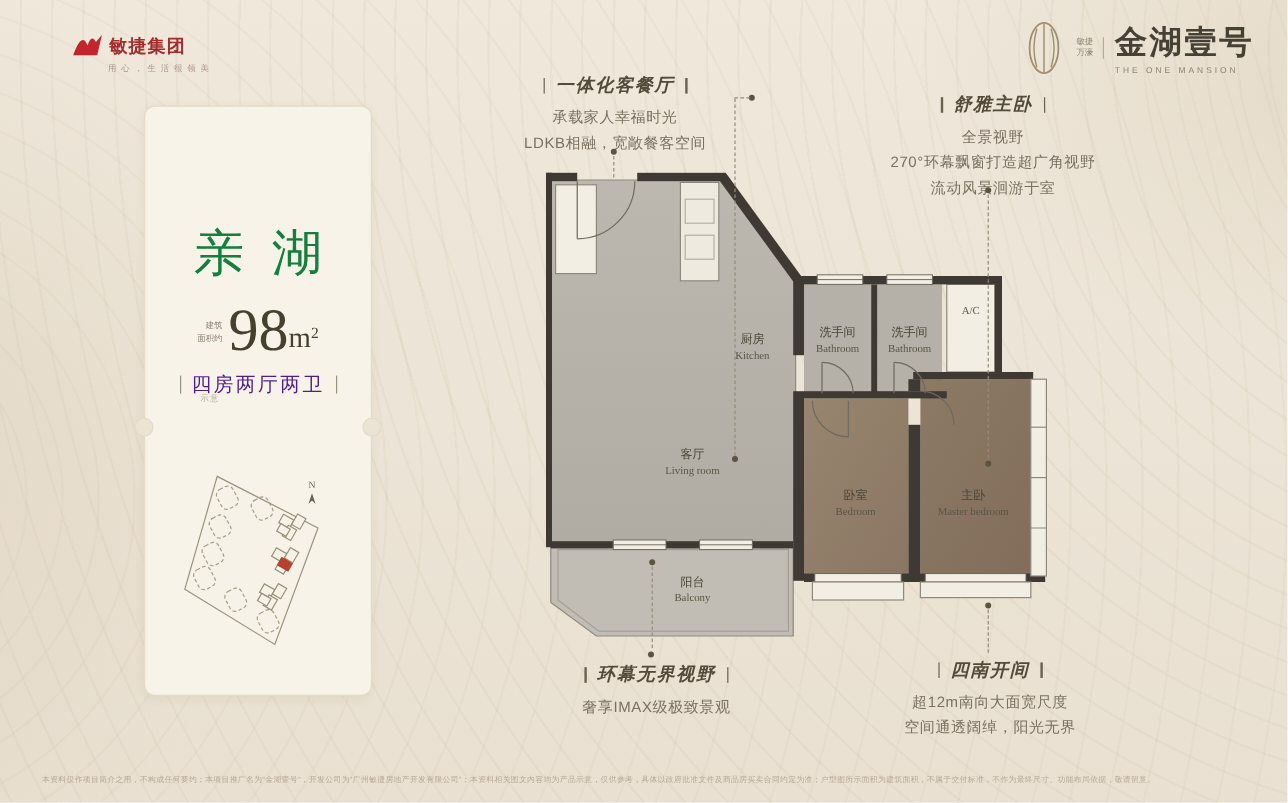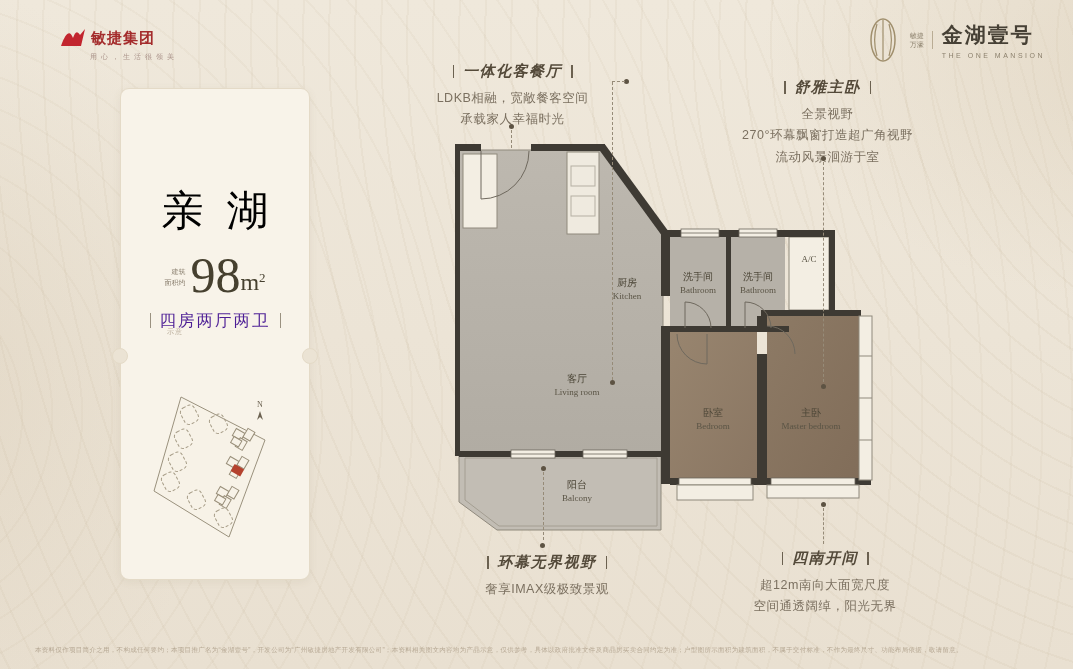--- a/index.html
+++ b/index.html
@@ -14,32 +14,32 @@
       linear-gradient(#efe8db,#e9e0d1);
   }
   
   .logo-left{ position:absolute; left:60px; top:28px; }
   .logo-left .row{ display:flex; align-items:center; gap:5px; }
   .logo-left .name{ font-weight:bold; font-size:15px; color:#a42c2c; letter-spacing:1px;text-align:center; }
   .logo-left .slogan{ font-size:7px; color:#ab948b; letter-spacing:4px; margin-top:4px; margin-left:30px; }
   .logo-right{ position:absolute; right:28px; top:16px; display:flex; align-items:center; gap:9px; }
   .logo-right .dev{ font-size:7px; color:#8d826e; line-height:1.35; text-align:right;
         border-right:1px solid #b9ac94; padding-right:8px; }
-  .logo-right .pname{ font-size:21px; color:#464035; letter-spacing:2px;
+  .logo-right .pname{ font-size:27px; color:#464035; letter-spacing:2px;
         font-family:Liberation Mono, monospace; font-weight:bold; }
   .logo-right .psub{ font-size:7px; color:#8d826e; letter-spacing:2.5px; margin-top:3px; }
   
   .card{ position:absolute; left:120px; top:88px; width:190px; height:492px;
     background:#f8f3e9; border:1px solid #e4dac7; border-radius:9px;
     box-shadow:0 2px 8px rgba(120,100,70,.08); }
   .notch{ position:absolute; width:16px; height:16px; border-radius:50%;
     background:#ebe3d4; border:1px solid #e4dac7; top:259px; }
   .notch.l{ left:-9px; } .notch.r{ right:-9px; }
   .card-title{ margin-top:94px; text-align:center; font-family:"Liberation Serif","DejaVu Serif",serif;
-    font-size:42px; color:#000000; letter-spacing:.55em; text-indent:.55em; }
+    font-size:42px; color:#15803d; letter-spacing:.55em; text-indent:.55em; }
   .area-row{ margin-top:14px; display:flex; justify-content:center; align-items:flex-end; }
   .area-prefix{ font-size:7px; color:#8b8070; text-align:right; line-height:1.5; margin:0 5px 10px 0; }
   .area-num{ font-family:"Liberation Serif","DejaVu Serif",serif; font-size:50px; line-height:.9; color:#46402f; }
   .area-unit{ font-family:"Liberation Serif","DejaVu Serif",serif; font-size:24px; color:#46402f; margin-bottom:2px;}
   .area-sup{ font-family:"Liberation Serif","DejaVu Serif",serif; font-size:13px; color:#46402f;
     vertical-align:super; position:relative; top:-12px; }
   .layout-row{ margin-top:12px; text-align:center; font-family:"Liberation Serif","DejaVu Serif",serif;
     font-size:16.5px; color:#4c1d95; letter-spacing:2px; }
   .layout-row::before,.layout-row::after{ content:""; display:inline-block; width:1px; height:15px;
     background:#9a9180; margin:0 9px; vertical-align:-2px; }
@@ -243,22 +243,22 @@
     <text class="room-zh" x="122" y="348">阳台</text>
     <text class="room-en" x="122" y="361">Balcony</text>
     <text class="room-zh" x="258" y="276">卧室</text>
     <text class="room-en" x="258" y="289">Bedroom</text>
     <text class="room-zh" x="356" y="276">主卧</text>
     <text class="room-en" x="356" y="289">Master bedroom</text>
   </svg>
 
   <div class="ann" style="left:420px; top:62px; width:185px;">
     <div class="ann-title">一体化客餐厅</div>
+    <div class="ann-line">承载家人幸福时光</div>
     <div class="ann-line">LDKB相融，宽敞餐客空间</div>
-    <div class="ann-line">承载家人幸福时光</div>
   </div>
   <div class="ann" style="left:730px; top:78px; width:195px;">
     <div class="ann-title">舒雅主卧</div>
     <div class="ann-line">全景视野</div>
     <div class="ann-line">270°环幕飘窗打造超广角视野</div>
     <div class="ann-line">流动风景洄游于室</div>
   </div>
   <div class="ann" style="left:452px; top:553px; width:190px;">
     <div class="ann-title">环幕无界视野</div>
     <div class="ann-line">奢享IMAX级极致景观</div>

